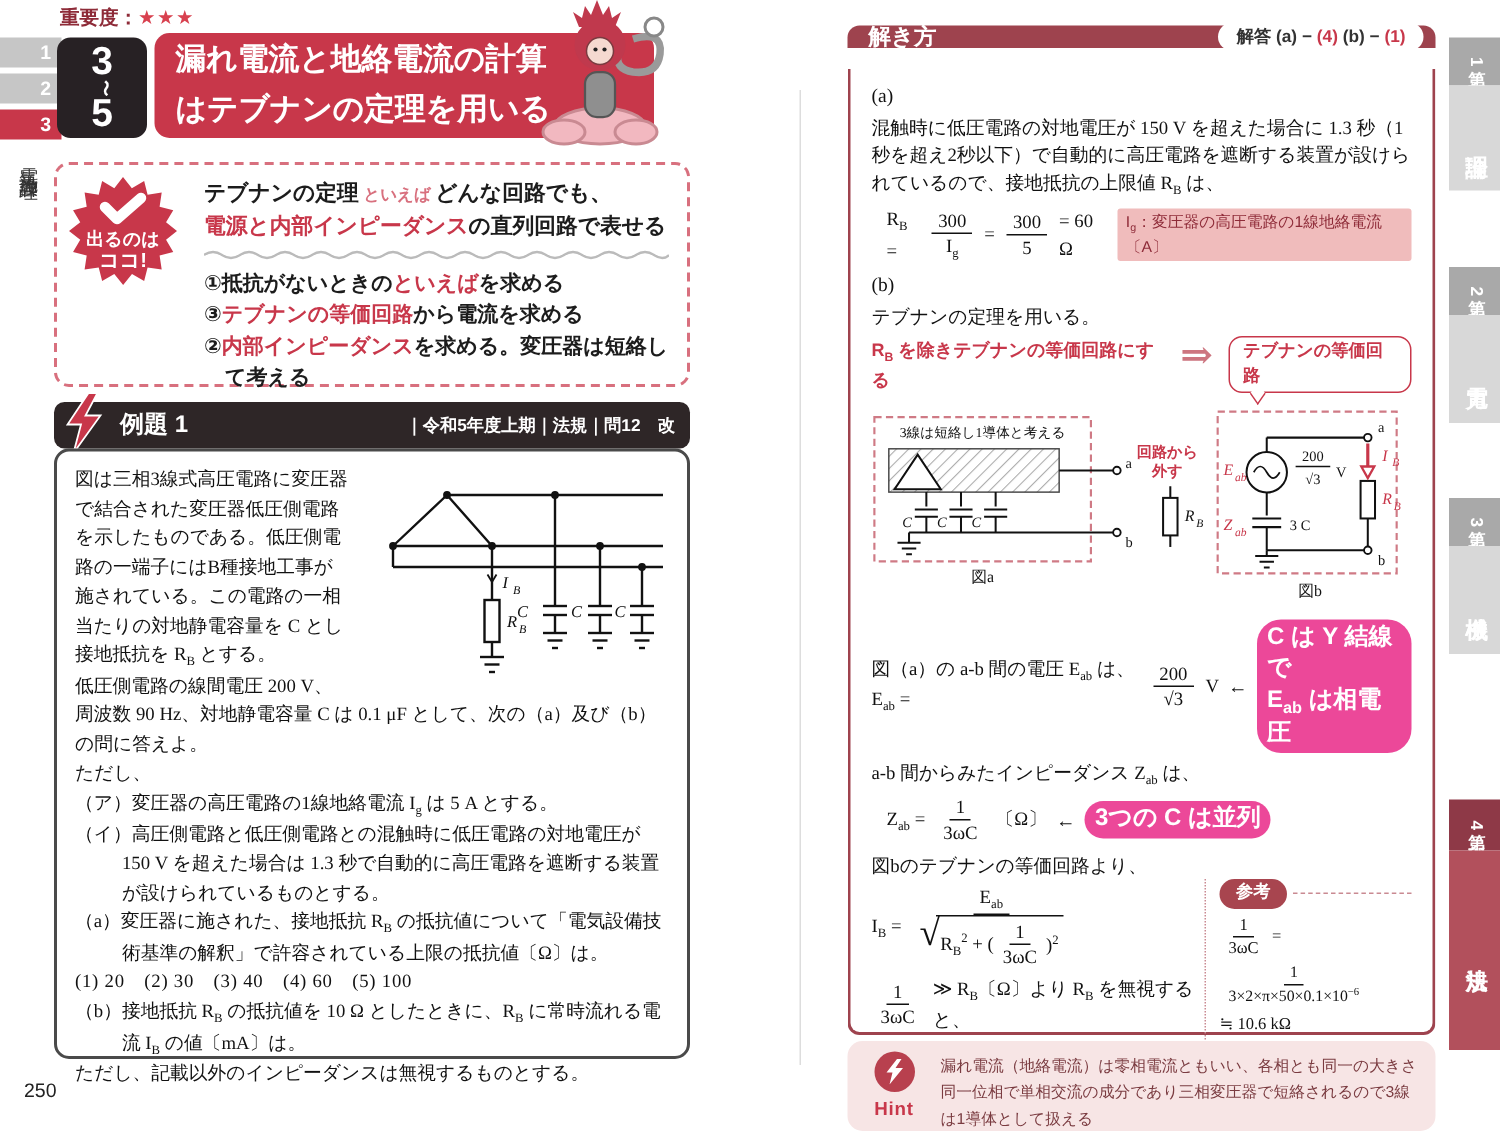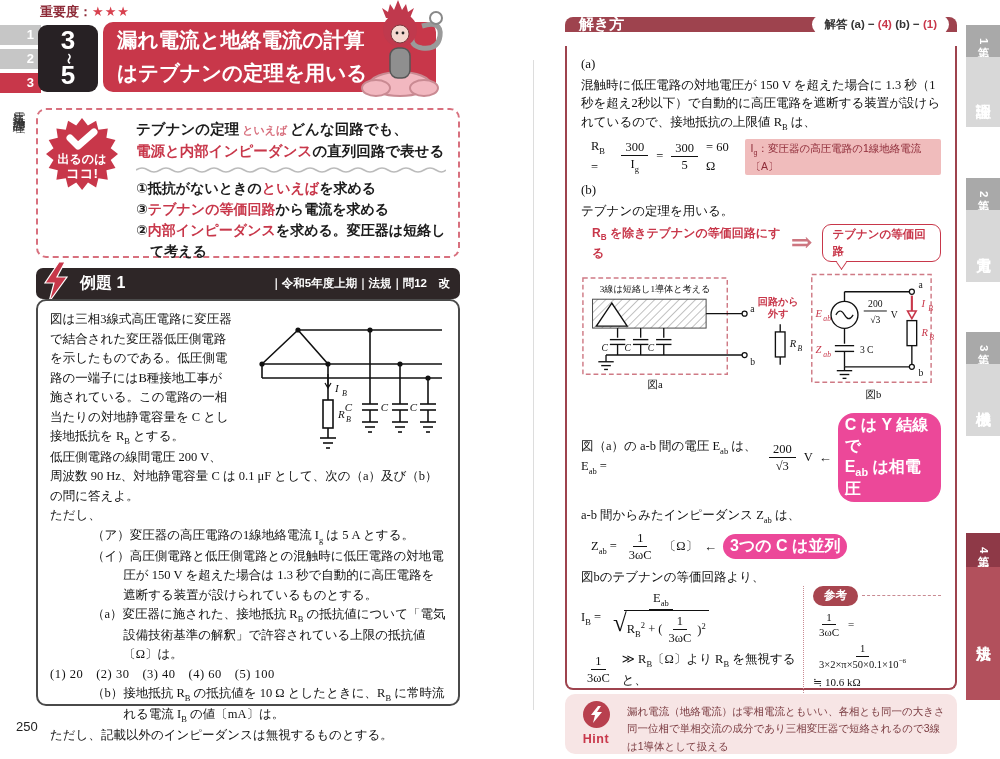--- a/index.html
+++ b/index.html
@@ -48,21 +48,21 @@
                border-radius:7px;color:#fff;display:flex;align-items:center;}
   .example-bolt{position:absolute;left:7px;top:-7px;width:26px;height:42px;}
   .example-label{margin-left:44px;font-size:16px;font-weight:bold;}
   .example-source{margin-left:auto;margin-right:10px;font-size:11.5px;font-weight:bold;}
 
   
   .problem{position:absolute;left:36px;top:299px;width:424px;height:407px;border:2px solid #4a4a4a;
            border-radius:10px;box-sizing:border-box;padding:9px 12px 0 12px;font-size:12.5px;
            line-height:1.56;color:#111;}
   .problem-fig{float:right;width:206px;height:150px;margin:2px 0 2px 6px;}
-  .hang{padding-left:2.5em;text-indent:-2.5em;margin-left:42px;}
+  .hang{padding-left:2.5em;text-indent:-2.5em;}
   .choices{letter-spacing:0.5px;}
 
   .pageno{position:absolute;font-size:13px;color:#222;}
   .pageno.pl{left:16px;top:719px;} .pageno.pr{left:964px;top:765px;}
 
   
   .solution-bar{position:absolute;left:565px;top:17px;width:392px;height:15px;background:#9e434e;
                 border-radius:8px 8px 0 0;display:flex;align-items:center;color:#fff;}
   .solution-title{margin-left:14px;font-weight:bold;font-size:15px;}
   .answer-pill{margin-left:auto;margin-right:8px;background:#fff;border-radius:12px;
@@ -77,21 +77,21 @@
   .frac>.num{border-bottom:1.2px solid #111;padding:0 4px;line-height:1.3;}
   .frac>.den{padding:0 4px;line-height:1.3;}
   .sqrt{display:inline-flex;align-items:flex-start;}
   .rad{font-size:2em;line-height:1;margin-right:-3px;font-weight:normal;}
   .ovl{border-top:1.3px solid #111;padding:2px 3px 0 3px;display:inline-flex;align-items:center;}
   .pink-note{background:#f0bcbc;color:#8e2b38;font-size:10.5px;line-height:1.35;
              padding:2px 6px;border-radius:2px;font-family:"Liberation Sans","DejaVu Sans",sans-serif;}
   .red-badge{background:#ec4899;color:#fff;font-size:16px;line-height:1.3;font-weight:bold;
              padding:2px 7px;border-radius:16px;font-family:"Liberation Sans","DejaVu Sans",sans-serif;}
   .arr{color:#111;font-size:13px;}
-  .step-row{display:flex;align-items:center;gap:10px;margin:3px 0 1px 11px;}
+  .step-row{display:flex;align-items:flex-start;gap:10px;margin:3px 0 1px 0;}
   .step-text{color:#c8374a;font-weight:bold;font-size:12px;font-family:"Liberation Sans","DejaVu Sans",sans-serif;}
   .implies{color:#cd7680;font-size:26px;line-height:1;font-weight:bold;}
   .bubble{border:1.5px solid #c8374a;border-radius:9px;color:#c8374a;font-weight:bold;font-size:11.5px;
           padding:1px 9px;position:relative;font-family:"Liberation Sans","DejaVu Sans",sans-serif;}
   .bubble:after{content:"";position:absolute;left:14px;bottom:-6px;width:8px;height:8px;
                 background:#fff;border-right:1.5px solid #c8374a;border-bottom:1.5px solid #c8374a;
                 transform:rotate(45deg) skew(10deg,10deg);}
   .figs-row{display:flex;align-items:flex-start;gap:2px;margin:2px 0 0 0;}
   .cols{display:flex;align-items:flex-start;}
   .fleft{flex:1;}

